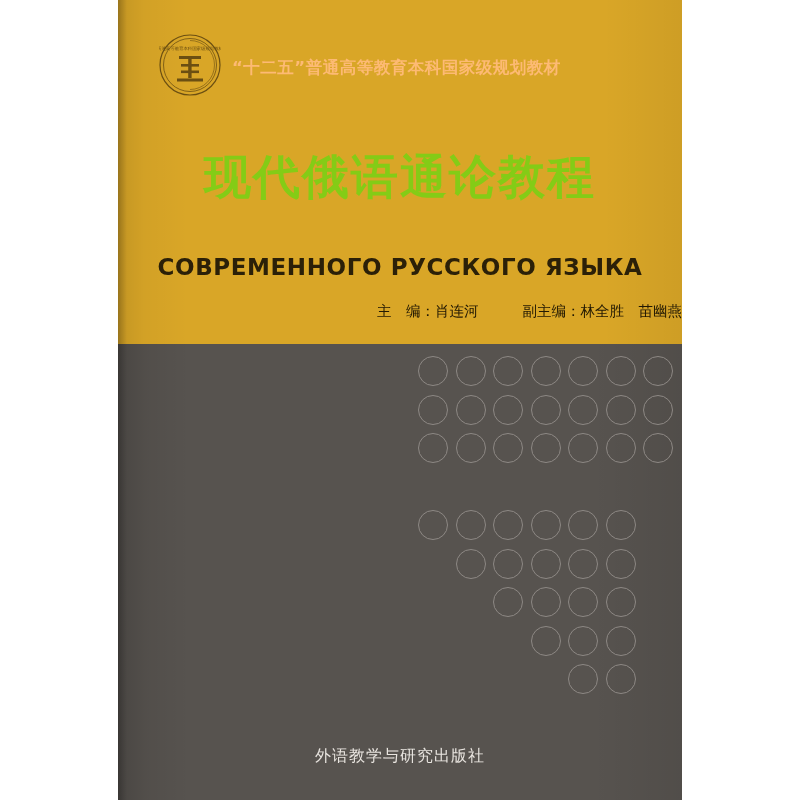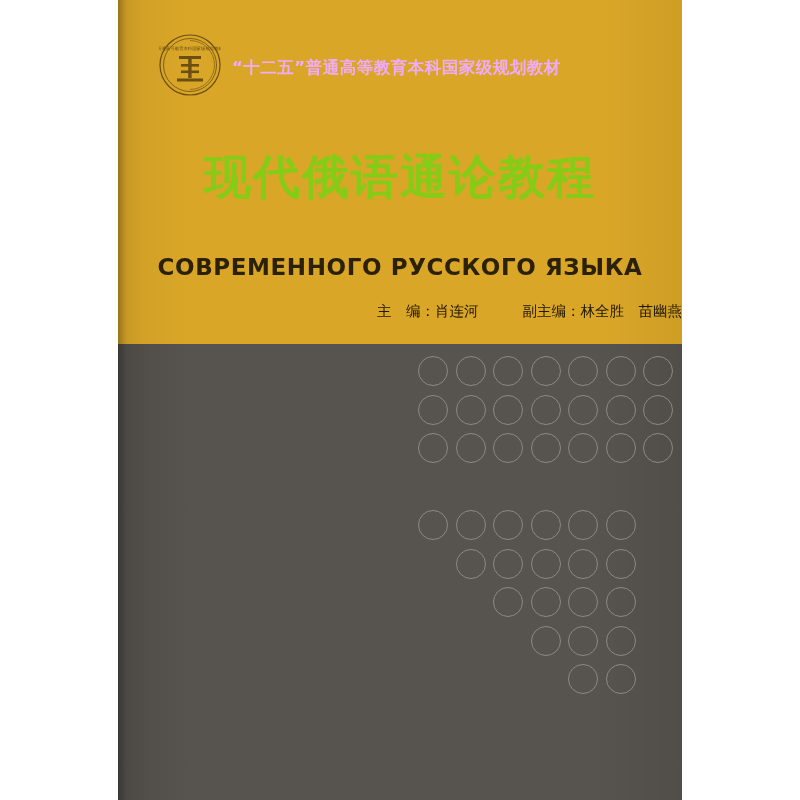--- a/index.html
+++ b/index.html
@@ -53,21 +53,21 @@
     height: 62px;
   }
   .emblem svg { display: block; }
 
   .series-line {
     position: absolute;
     left: 114px;
     top: 57px;
     font-size: 16.5px;
     font-weight: bold;
-    color: #f0abfc;
+    color: #fdba74;
     letter-spacing: 0.5px;
     font-family: "DejaVu Sans", "Liberation Sans", sans-serif;
     white-space: nowrap;
   }
 
   
   .cn-title {
     position: absolute;
     left: 0;
     top: 152px;
@@ -252,15 +252,16 @@
       <div class="circle" style="left: 112.5px; top: 231px; border-color: rgb(141, 136, 132);"></div>
       <div class="circle" style="left: 150px; top: 231px; border-color: rgb(141, 136, 132);"></div>
       <div class="circle" style="left: 187.5px; top: 231px; border-color: rgb(141, 136, 132);"></div>
       <div class="circle" style="left: 112.5px; top: 269.5px; border-color: rgb(141, 136, 132);"></div>
       <div class="circle" style="left: 150px; top: 269.5px; border-color: rgb(141, 136, 132);"></div>
       <div class="circle" style="left: 187.5px; top: 269.5px; border-color: rgb(141, 136, 132);"></div>
       <div class="circle" style="left: 150px; top: 308px; border-color: rgb(141, 136, 132);"></div>
       <div class="circle" style="left: 187.5px; top: 308px; border-color: rgb(141, 136, 132);"></div>
     </div>
 
+  <div class="publisher">外语教学与研究出版社</div>
 
   <div class="spine"></div>
 </div>
 
 </body></html>

